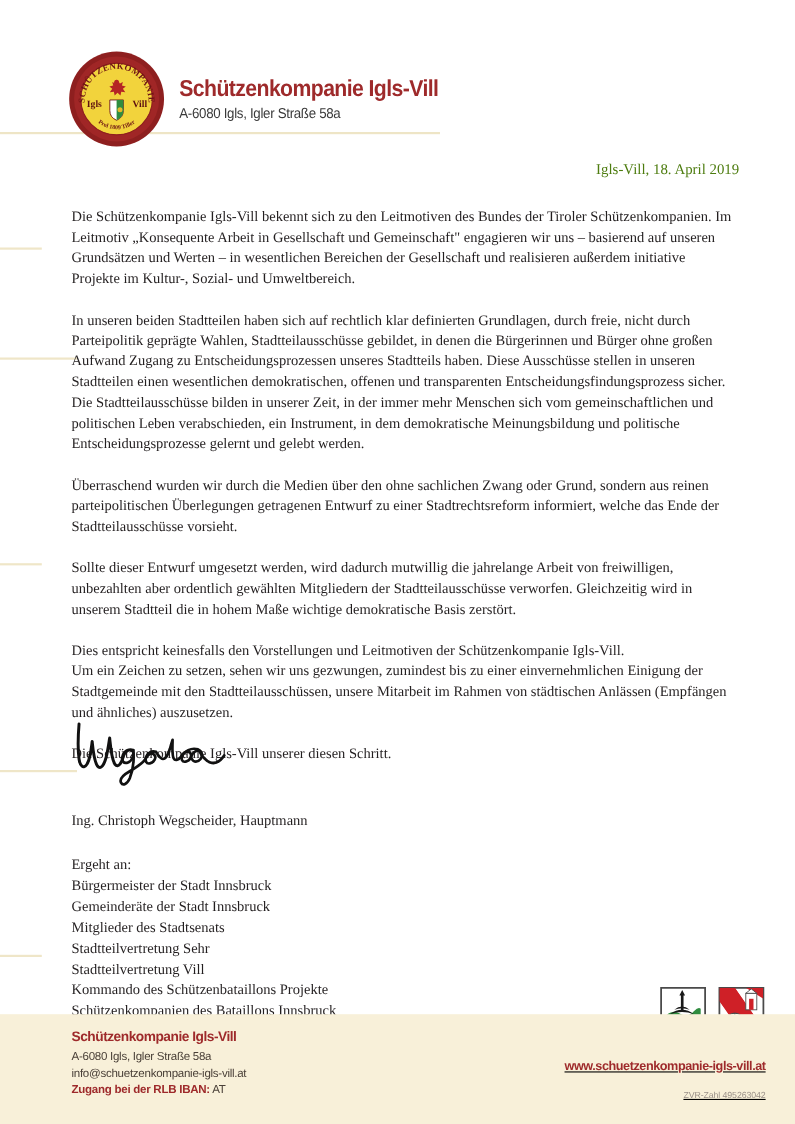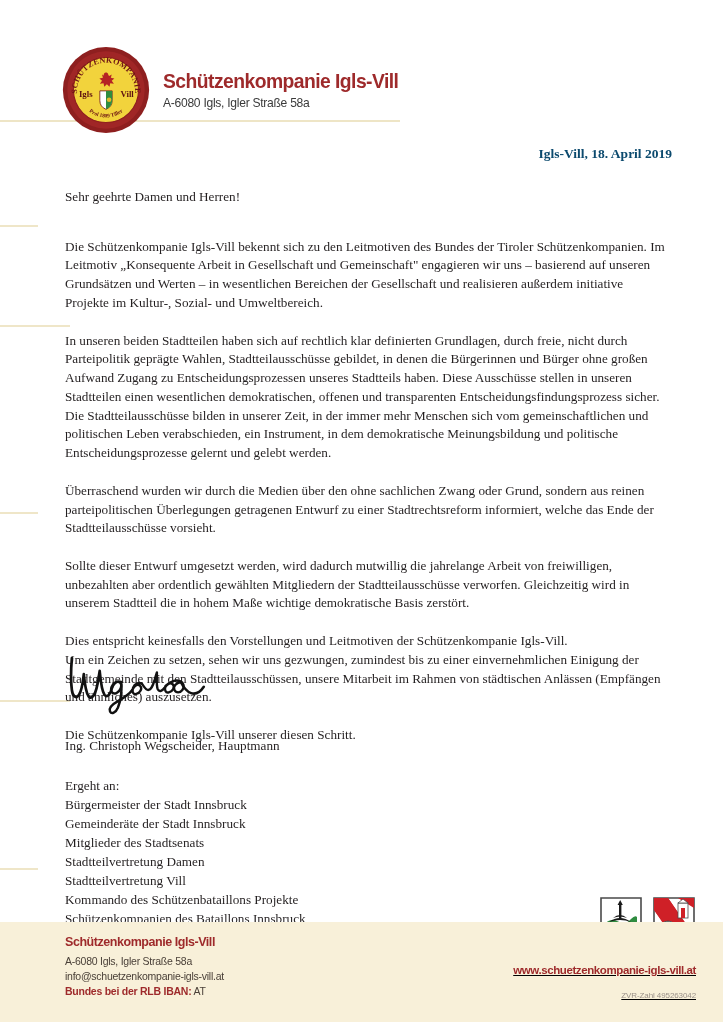--- a/index.html
+++ b/index.html
@@ -77,23 +77,22 @@
     transform-origin: left center;
     white-space: nowrap;
   }
 
   
   .datum {
     position: absolute;
     right: 51px;
     top: 146px;
     font-size: 13.5px;
-    color: #0c4a6e;
-    white-space: nowrap;
-    font-weight: bold;
+    color: #4d7c0f;
+    white-space: nowrap;
   }
   .letter-body {
     position: absolute;
     left: 65px;
     top: 188px;
     width: 600px;
     font-size: 13.2px;
     line-height: 1.42;
     color: #231f20;
     text-align: left;
@@ -247,21 +246,20 @@
 
     <div class="brand">
       <div class="brand-name">Schützenkompanie Igls-Vill</div>
       <div class="brand-address">A-6080 Igls, Igler Straße 58a</div>
     </div>
   </div>
 
   <div class="datum">Igls-Vill, 18. April 2019</div>
 
   <div class="letter-body">
-    <p class="salutation"><span>Sehr geehrte Damen und Herren!</span></p>
     <p class="para">Die Schützenkompanie Igls-Vill bekennt sich zu den Leitmotiven des Bundes der Tiroler Schützenkompanien. Im Leitmotiv „Konsequente Arbeit in Gesellschaft und Gemeinschaft" engagieren wir uns – basierend auf unseren Grundsätzen und Werten – in wesentlichen Bereichen der Gesellschaft und realisieren außerdem initiative Projekte im Kultur-, Sozial- und Umweltbereich.</p>
     <p class="para">In unseren beiden Stadtteilen haben sich auf rechtlich klar definierten Grundlagen, durch freie, nicht durch Parteipolitik geprägte Wahlen, Stadtteilausschüsse gebildet, in denen die Bürgerinnen und Bürger ohne großen Aufwand Zugang zu Entscheidungsprozessen unseres Stadtteils haben. Diese Ausschüsse stellen in unseren Stadtteilen einen wesentlichen demokratischen, offenen und transparenten Entscheidungsfindungsprozess sicher. Die Stadtteilausschüsse bilden in unserer Zeit, in der immer mehr Menschen sich vom gemeinschaftlichen und politischen Leben verabschieden, ein Instrument, in dem demokratische Meinungsbildung und politische Entscheidungsprozesse gelernt und gelebt werden.</p>
     <p class="para">Überraschend wurden wir durch die Medien über den ohne sachlichen Zwang oder Grund, sondern aus reinen parteipolitischen Überlegungen getragenen Entwurf zu einer Stadtrechtsreform informiert, welche das Ende der Stadtteilausschüsse vorsieht.</p>
     <p class="para">Sollte dieser Entwurf umgesetzt werden, wird dadurch mutwillig die jahrelange Arbeit von freiwilligen, unbezahlten aber ordentlich gewählten Mitgliedern der Stadtteilausschüsse verworfen. Gleichzeitig wird in unserem Stadtteil die in hohem Maße wichtige demokratische Basis zerstört.</p>
     <p class="para tight">Dies entspricht keinesfalls den Vorstellungen und Leitmotiven der Schützenkompanie Igls-Vill.</p>
     <p class="para">Um ein Zeichen zu setzen, sehen wir uns gezwungen, zumindest bis zu einer einvernehmlichen Einigung der Stadtgemeinde mit den Stadtteilausschüssen, unsere Mitarbeit im Rahmen von städtischen Anlässen (Empfängen und ähnliches) auszusetzen.</p>
     <p class="para">Die Schützenkompanie Igls-Vill unserer diesen Schritt.</p>
   </div>
 
   <div class="signature-block">
@@ -279,21 +277,21 @@
     </svg>
     <div class="signature-name">Ing. Christoph Wegscheider, Hauptmann</div>
   </div>
 
   <div class="distribution">
     <div class="distribution-title">Ergeht an:</div>
     <ul class="distribution-list">
       <li>Bürgermeister der Stadt Innsbruck</li>
       <li>Gemeinderäte der Stadt Innsbruck</li>
       <li>Mitglieder des Stadtsenats</li>
-      <li>Stadtteilvertretung Damen</li>
+      <li>Stadtteilvertretung Sehr</li>
       <li>Stadtteilvertretung Vill</li>
       <li>Kommando des Schützenbataillons Projekte</li>
       <li>Schützenkompanien des Bataillons Innsbruck</li>
     </ul>
   </div>
 
   <div class="crests">
     <svg class="crest" viewBox="0 0 44 52">
       <path d="M2 2 h40 v28 q0 15 -20 21 q-20 -6 -20 -21 z" fill="#ffffff" stroke="#4a4a4a" stroke-width="1.6"></path>
       <path d="M4 30 q7 -9 14 -5 q8 5 14 -2 q4 -4 6 -2 v9 q0 13 -18 19 q-16 -6 -16 -19 z" fill="#2f8c3f"></path>
@@ -330,21 +328,21 @@
         </g>
       </g>
     </svg>
   </div>
 
   <div class="footer">
     <div class="footer-left">
       <div class="org">Schützenkompanie Igls-Vill</div>
       <div>A-6080 Igls, Igler Straße 58a</div>
       <div>info@schuetzenkompanie-igls-vill.at</div>
-      <div><span class="konto-label">Bundes bei der RLB IBAN:</span> <span>AT</span></div>
+      <div><span class="konto-label">Zugang bei der RLB IBAN:</span> <span>AT</span></div>
     </div>
     <div class="footer-right">
       <div class="footer-url">www.schuetzenkompanie-igls-vill.at</div>
       <div class="footer-zvr">ZVR-Zahl 495263042</div>
     </div>
   </div>
 
 </div>
 
 </body></html>

